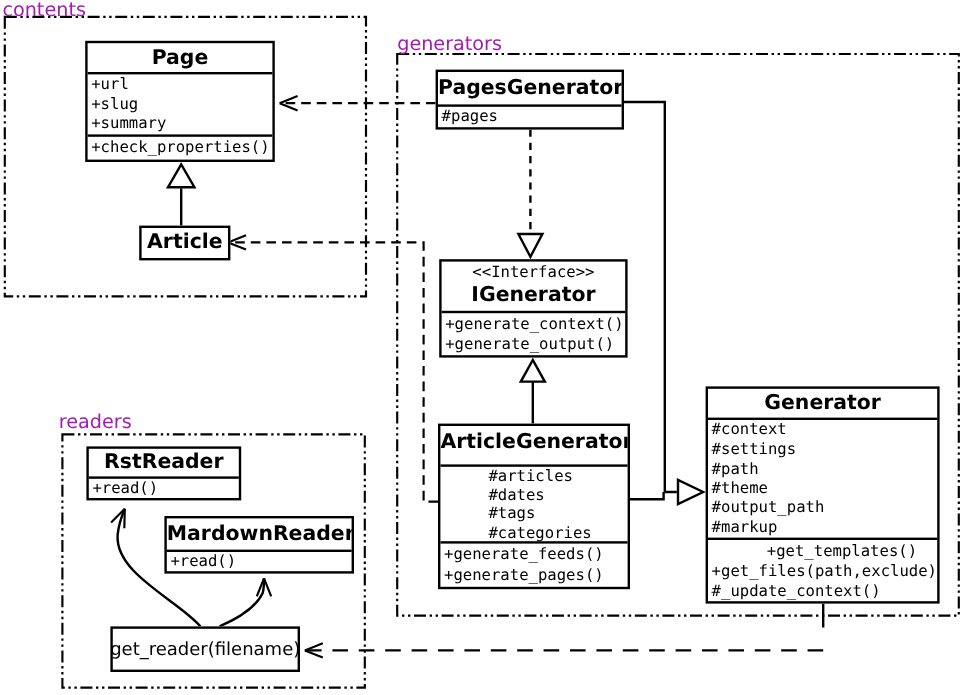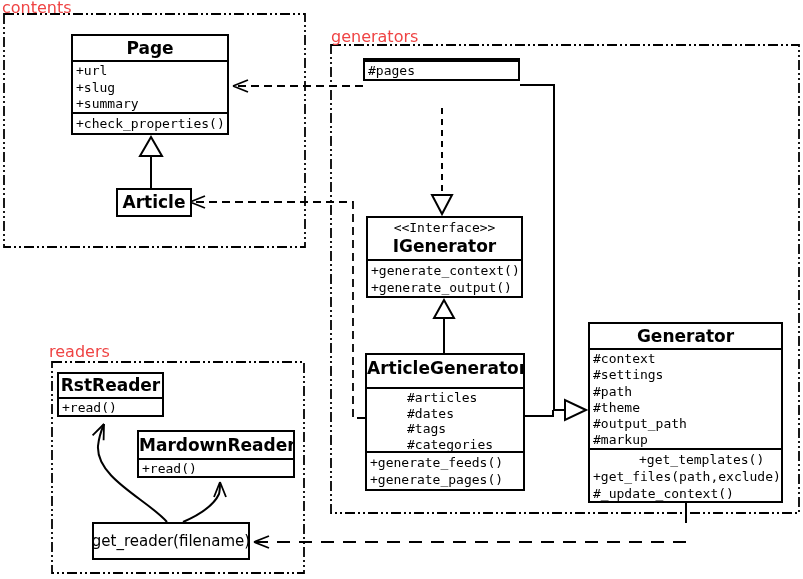--- a/index.html
+++ b/index.html
@@ -2,21 +2,21 @@
 <html><head>
 <meta charset="utf-8">
 <style>
   html,body{margin:0;padding:0;background:#ffffff;}
   .stage{
     position:relative;width:803px;height:579px;background:#ffffff;
     font-family:"DejaVu Sans",sans-serif;color:#000;overflow:hidden;
   }
   svg.wires{position:absolute;left:0;top:0;width:803px;height:579px;}
   .pkg-label{
-    position:absolute;font-size:16px;line-height:16px;color:#ef4444;
+    position:absolute;font-size:16px;line-height:16px;color:#a21caf;
     font-family:"DejaVu Sans",sans-serif;white-space:nowrap;
   }
   .uml-class{
     position:absolute;background:#ffffff;border:2px solid #000;box-sizing:border-box;
   }
   .uml-title{
     font-family:"DejaVu Sans",sans-serif;font-weight:bold;font-size:17px;
     text-align:center;white-space:nowrap;overflow:hidden;
   }
   .uml-stereo{
@@ -98,20 +98,21 @@
     <div class="uml-sec" style="height:21px;">
       <div class="uml-line" style="line-height:17px;">+check_properties()</div>
     </div>
   </div>
 
   <div class="uml-class" style="left:116px;top:188px;width:76px;">
     <div class="uml-title" style="line-height:25px;height:25px;">Article</div>
   </div>
 
   <div class="uml-class" style="left:363px;top:58px;width:157px;">
+    <div class="uml-title" style="line-height:27px;height:27px;">PagesGenerator</div>
     <div class="uml-sec" style="height:19px;">
       <div class="uml-line" style="line-height:16px;">#pages</div>
     </div>
   </div>
 
   <div class="uml-class" style="left:366px;top:216px;width:157px;">
     <div style="height:41px;padding-top:3px;box-sizing:border-box;">
       <div class="uml-stereo" style="line-height:14px;">&lt;&lt;Interface&gt;&gt;</div>
       <div class="uml-title" style="line-height:22px;">IGenerator</div>
     </div>
@@ -145,21 +146,21 @@
       <div class="uml-line" style="line-height:16.3px;">#output_path</div>
       <div class="uml-line" style="line-height:16.3px;">#markup</div>
     </div>
     <div class="uml-sec" style="height:53px;">
       <div class="uml-line" style="line-height:17px;margin-left:46px;">+get_templates()</div>
       <div class="uml-line" style="line-height:17px;">+get_files(path,exclude)</div>
       <div class="uml-line" style="line-height:17px;">#_update_context()</div>
     </div>
   </div>
 
-  <div class="uml-class" style="left:57px;top:372px;width:107px;">
+  <div class="uml-class" style="left:72px;top:372px;width:129px;">
     <div class="uml-title" style="line-height:23px;height:23px;">RstReader</div>
     <div class="uml-sec" style="height:18px;">
       <div class="uml-line" style="line-height:15px;">+read()</div>
     </div>
   </div>
 
   <div class="uml-class" style="left:137px;top:430px;width:158px;">
     <div class="uml-title" style="line-height:26px;height:26px;text-align:center;">MardownReader</div>
     <div class="uml-sec" style="height:18px;">
       <div class="uml-line" style="line-height:15px;">+read()</div>

